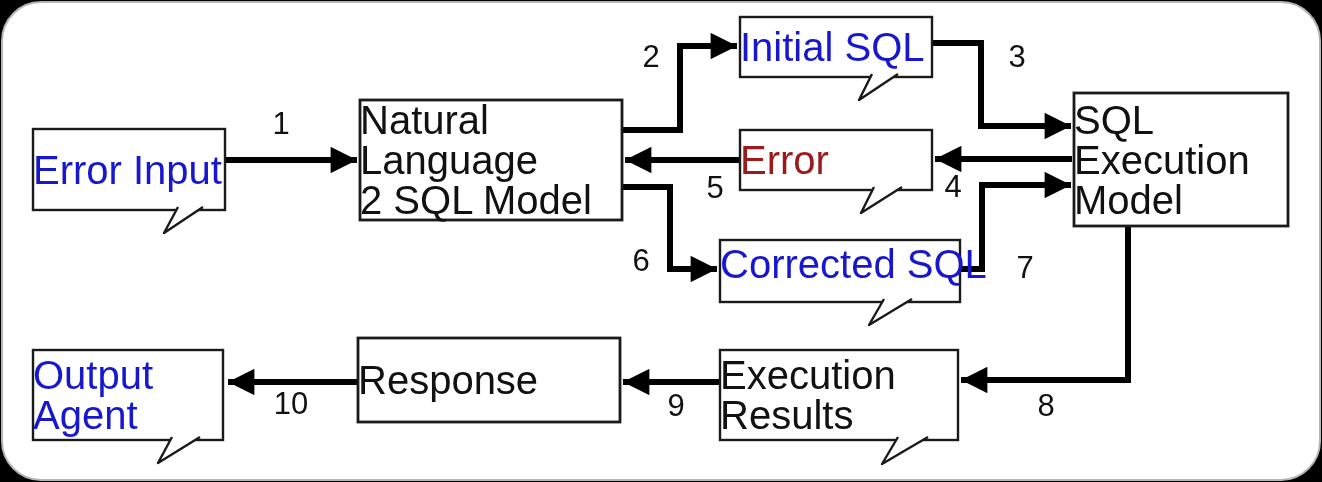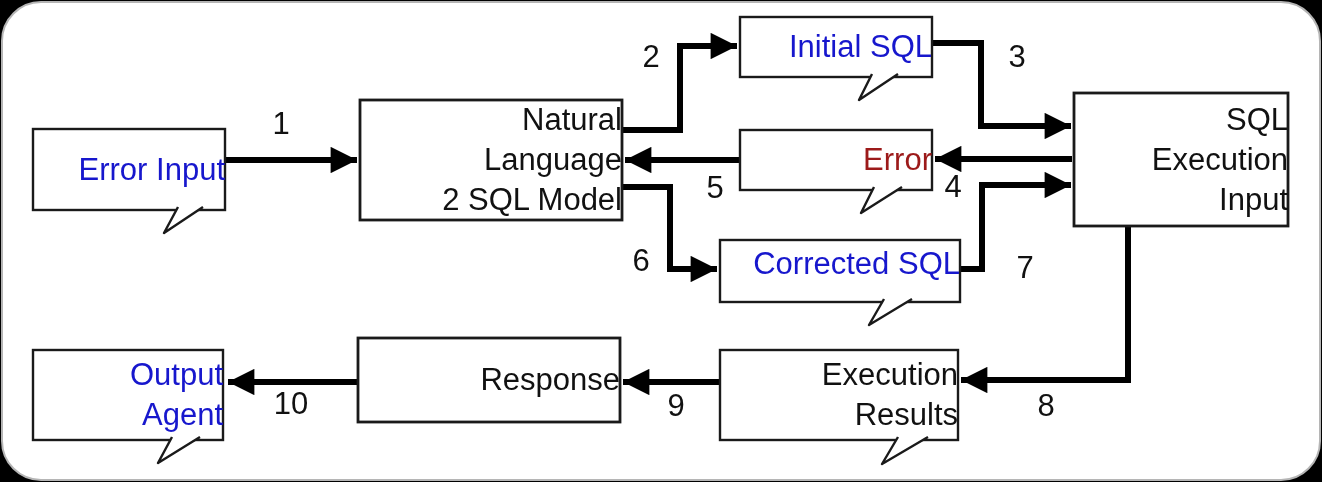--- a/index.html
+++ b/index.html
@@ -2,22 +2,22 @@
 <html style="--blue: #1717cd; --red: #9c1a1a;"><head>
 <meta charset="utf-8">
 <style>
   html,body{margin:0;padding:0;background:#000;}
   .stage{position:relative;width:1322px;height:482px;background:#000;overflow:hidden;
          font-family:"Liberation Sans", sans-serif;}
   .frame{position:absolute;left:1px;top:1px;width:1316px;height:476px;
          background:#fff;border:2px solid #b5b5b5;border-radius:40px;
          box-shadow:0 1px 4px rgba(0,0,0,.45);}
   svg.wires{position:absolute;left:0;top:0;}
-  .label{position:absolute;display:flex;flex-direction:column;align-items:flex-end;
-         justify-content:center;text-align:center;font-size:31px;line-height:40px;
+  .label{position:absolute;display:flex;flex-direction:column;align-items:flex-start;
+         justify-content:center;text-align:center;font-size:40px;line-height:40px;
          color:#111;white-space:nowrap;}
   .t-blue{color:var(--blue,#1717cd);}
   .t-red{color:var(--red,#9c1a1a);border-radius:6px;}
   .num{position:absolute;transform:translate(-50%,-50%);font-size:31px;color:#111;}
   .proc{fill:#fff;stroke:#1a1a1a;stroke-width:2.8;}
   .bub{fill:#fff;stroke:#1a1a1a;stroke-width:2.4;}
   .tail{fill:#fff;stroke:#1a1a1a;stroke-width:2.4;stroke-linejoin:round;}
   .edge{fill:none;stroke:#000;stroke-width:6;}
 </style>
 </head>
@@ -76,21 +76,21 @@
     <div>Initial SQL</div>
   </div>
 
   <div class="label t-red" style="left:740px;top:130px;width:192px;height:60px">
     <div>Error</div>
   </div>
 
   <div class="label" style="left:1074px;top:93px;width:214px;height:133px">
     <div>SQL</div>
     <div>Execution</div>
-    <div>Input</div>
+    <div>Model</div>
   </div>
 
   <div class="label t-blue" style="left:720px;top:240px;width:240px;height:48px">
     <div>Corrected SQL</div>
   </div>
 
   <div class="label" style="left:720px;top:350px;width:238px;height:90px">
     <div>Execution</div>
     <div>Results</div>
   </div>

